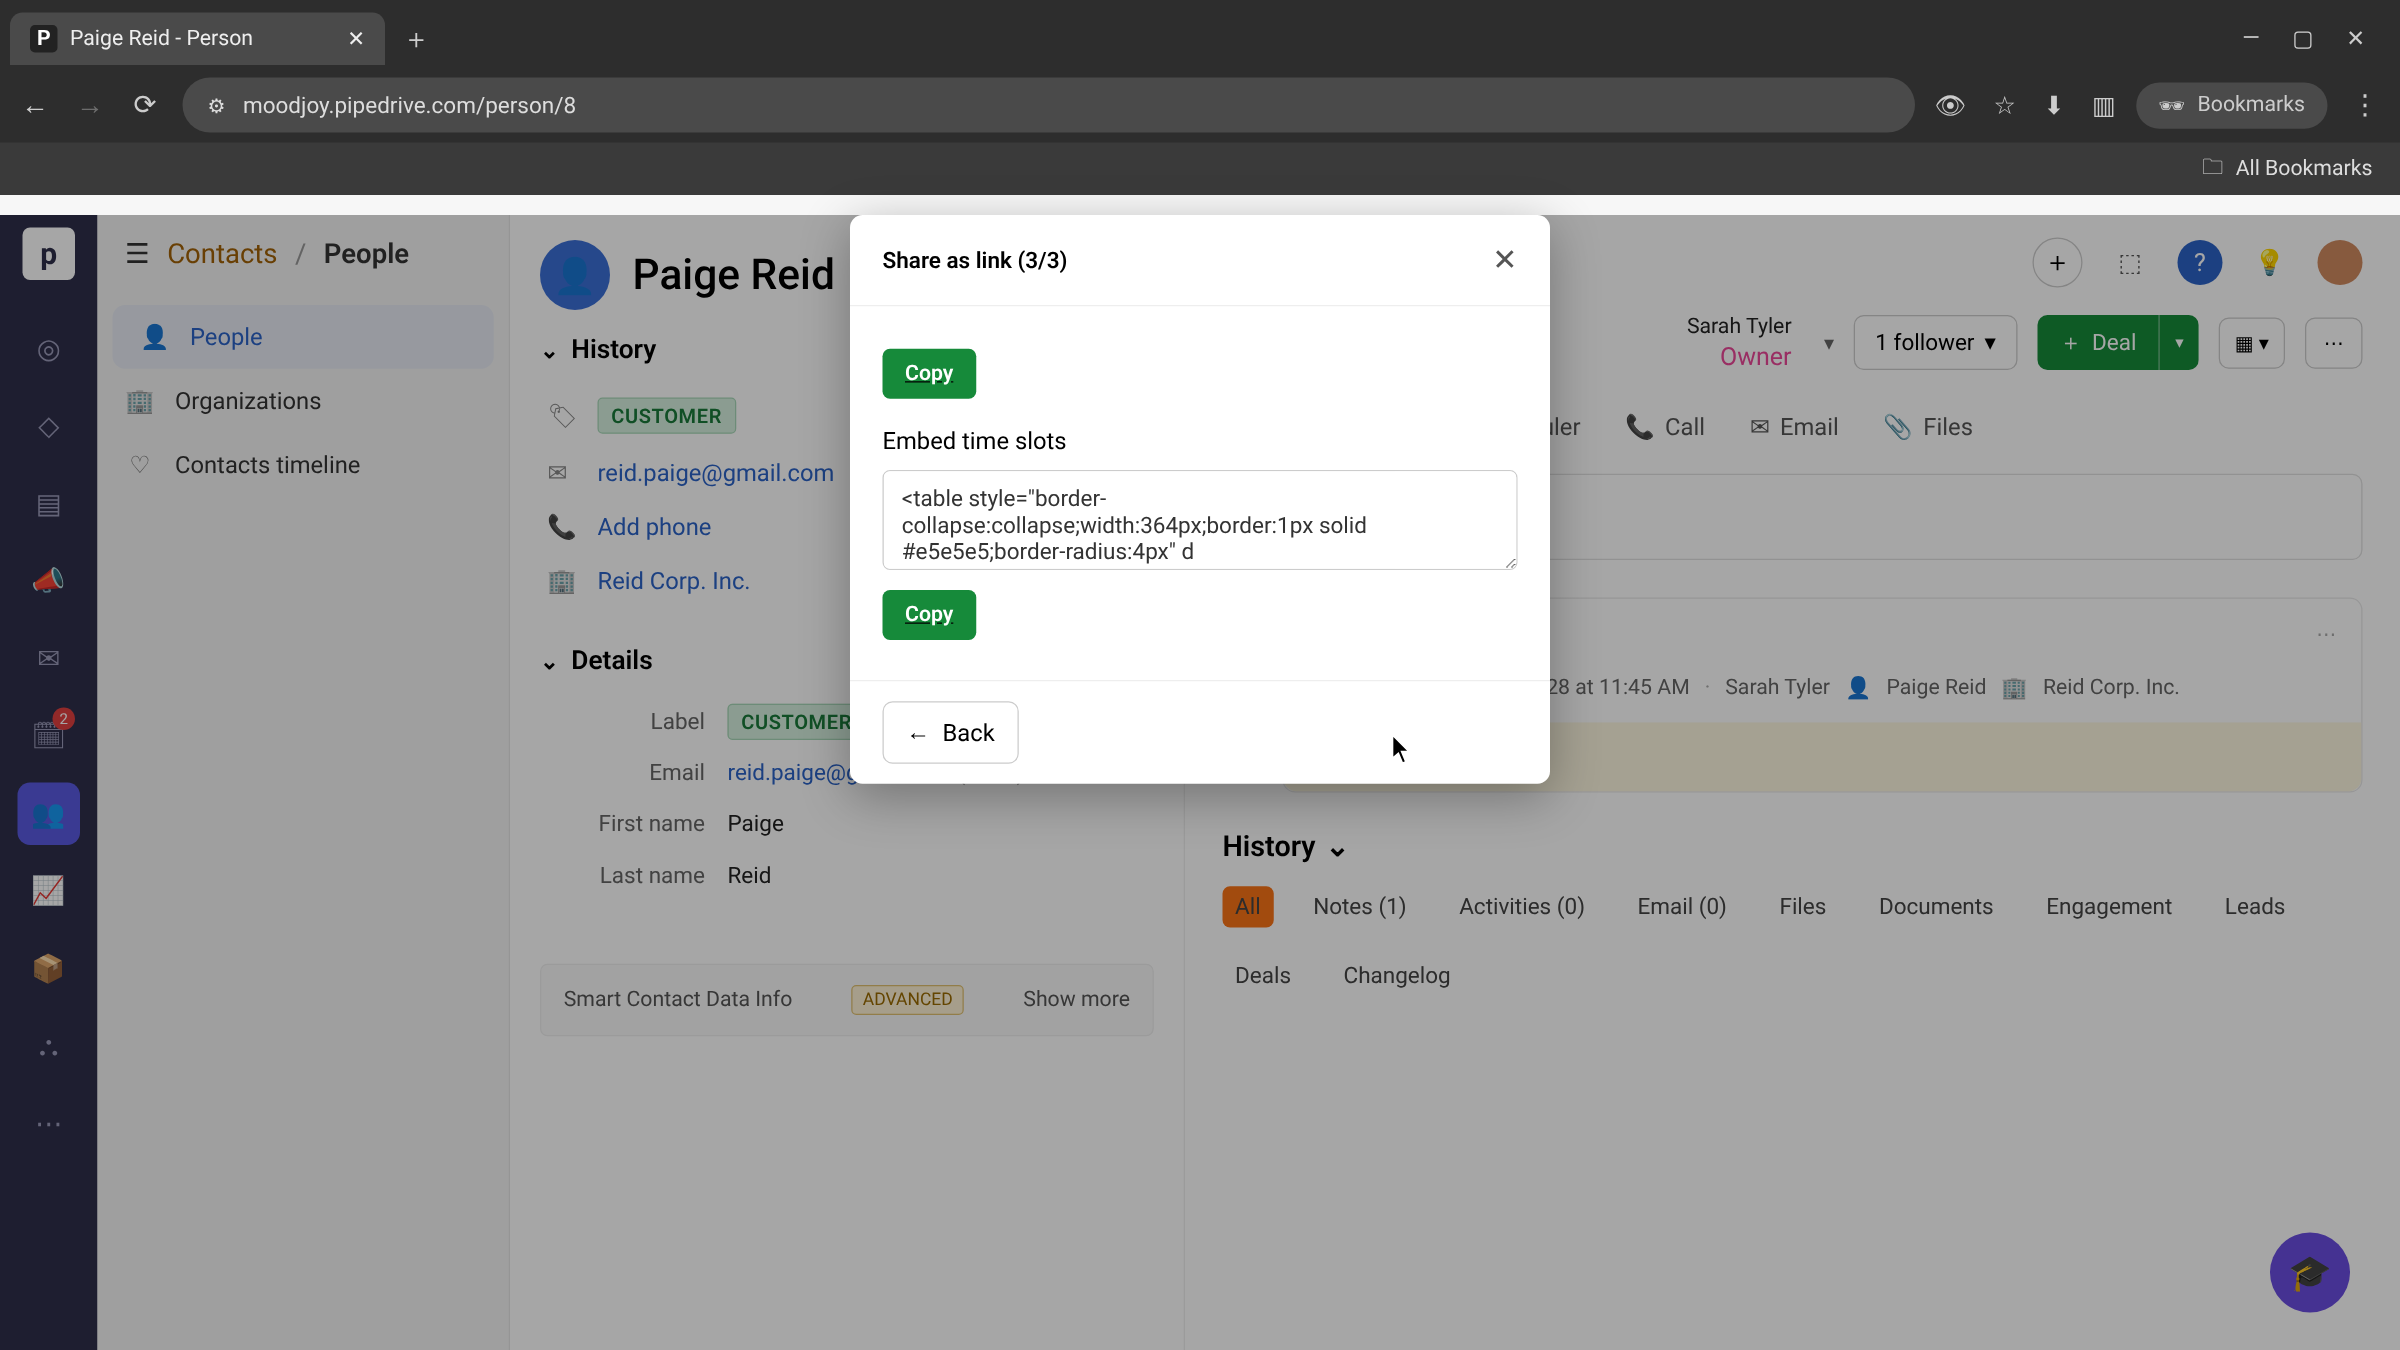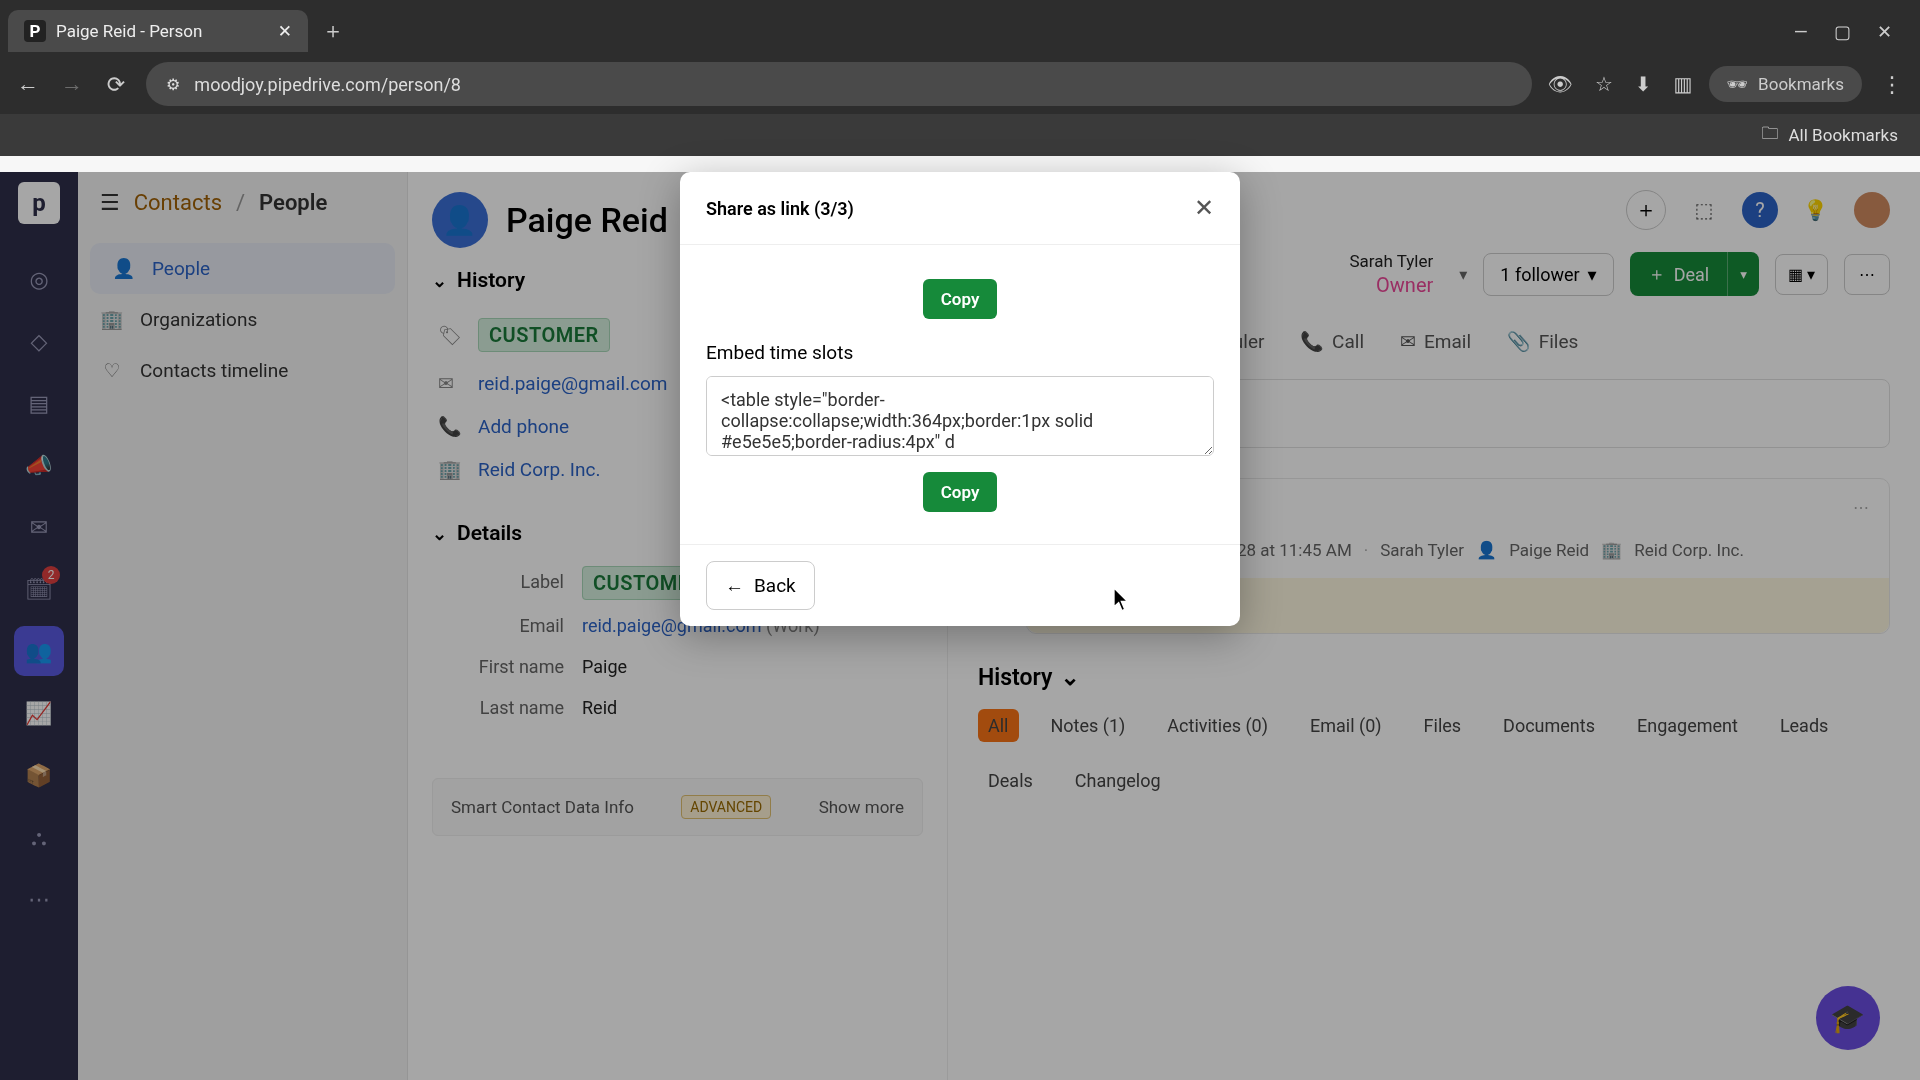--- a/index.html
+++ b/index.html
@@ -47,21 +47,21 @@
 .detail-col { width: 540px; border-right: 1px solid #eee; padding: 20px 24px; overflow: hidden; }
 .person-head { display: flex; align-items: center; gap: 18px; margin-bottom: 20px; }
 .avatar-lg { width: 56px; height: 56px; background: #3b6fd6; border-radius: 50%; display: flex; align-items: center; justify-content: center; color: #fff; font-size: 28px; }
 .person-name { font-size: 34px; font-weight: 500; }
 
 .section-head { display: flex; align-items: center; gap: 10px; font-size: 21px; font-weight: 600; margin: 16px 0; cursor: pointer; }
 .chev { font-size: 18px; }
 .summary-rows { }
 .sum-row { display: flex; align-items: center; gap: 16px; padding: 10px 6px; font-size: 19px; }
 .sum-row .ico { width: 24px; color: #888; }
-.badge-cust { background: #d6f0df; color: #1a7a3a; padding: 4px 10px; border-radius: 4px; font-size: 20px; font-weight: 600; letter-spacing: .5px; border: 1px solid #a8d8b8; }
+.badge-cust { background: #d6f0df; color: #1a7a3a; padding: 4px 10px; border-radius: 4px; font-size: 16px; font-weight: 600; letter-spacing: .5px; border: 1px solid #a8d8b8; }
 .link-blue { color: #2b63c7; cursor: pointer; }
 .details-table { margin-top: 8px; }
 .det-row { display: flex; padding: 10px 0; font-size: 18px; }
 .det-label { width: 150px; text-align: right; color: #666; padding-right: 18px; }
 .det-val { flex: 1; color: #222; }
 .det-val .work { color: #888; }
 .smart-box { margin-top: 50px; background: #f9f9f9; border: 1px solid #eee; border-radius: 6px; padding: 16px 18px; display: flex; align-items: center; justify-content: space-between; font-size: 17px; color: #555; }
 .adv-badge { background: #fff3d6; color: #9a6a00; padding: 3px 8px; border-radius: 4px; font-size: 14px; border: 1px solid #e0c070; }
 .show-more { color: #555; cursor: pointer; }
 
@@ -108,21 +108,21 @@
 
 
 .overlay { position: absolute; top: 172px; left: 0; right: 0; bottom: 0; background: rgba(0,0,0,.35); }
 .modal { position: absolute; top: 172px; left: 50%; transform: translateX(-50%); width: 560px; background: #fff; border-radius: 10px; box-shadow: 0 10px 40px rgba(0,0,0,.3); z-index: 10; }
 .modal-head { display: flex; align-items: center; justify-content: space-between; padding: 22px 26px; border-bottom: 1px solid #eee; }
 .modal-title { font-size: 18px; font-weight: 600; }
 .modal-close { font-size: 24px; cursor: pointer; color: #555; }
 .modal-body { padding: 22px 26px 10px; }
 .field-label { font-size: 19px; margin-bottom: 12px; }
 .field-input { width: 100%; border: 1px solid #ccc; background: #f2f2f2; border-radius: 6px; padding: 12px 14px; font-size: 18px; color: #555; }
-.copy-row { display: flex; justify-content: center; margin: 12px 0 22px; }
+.copy-row { display: flex; justify-content: flex-start; margin: 12px 0 22px; text-decoration: underline; }
 .copy-btn { background: #168a3a; color: #fff; border: none; padding: 10px 18px; border-radius: 6px; font-size: 17px; font-weight: 600; cursor: pointer; }
 .embed-area { width: 100%; border: 1px solid #ccc; border-radius: 6px; padding: 12px 14px; font-size: 18px; font-family: inherit; color: #333; height: 80px; resize: both; overflow-y: scroll; }
 .modal-foot { border-top: 1px solid #eee; padding: 16px 26px; }
 .back-btn { border: 1px solid #ccc; background: #fff; padding: 12px 18px; border-radius: 8px; font-size: 19px; display: inline-flex; align-items: center; gap: 10px; cursor: pointer; }
 
 .cursor { position: absolute; top: 588px; left: 1113px; font-size: 20px; z-index: 50; pointer-events: none; }
 svg { display: block; }
 </style>
 </head>
 <body>

